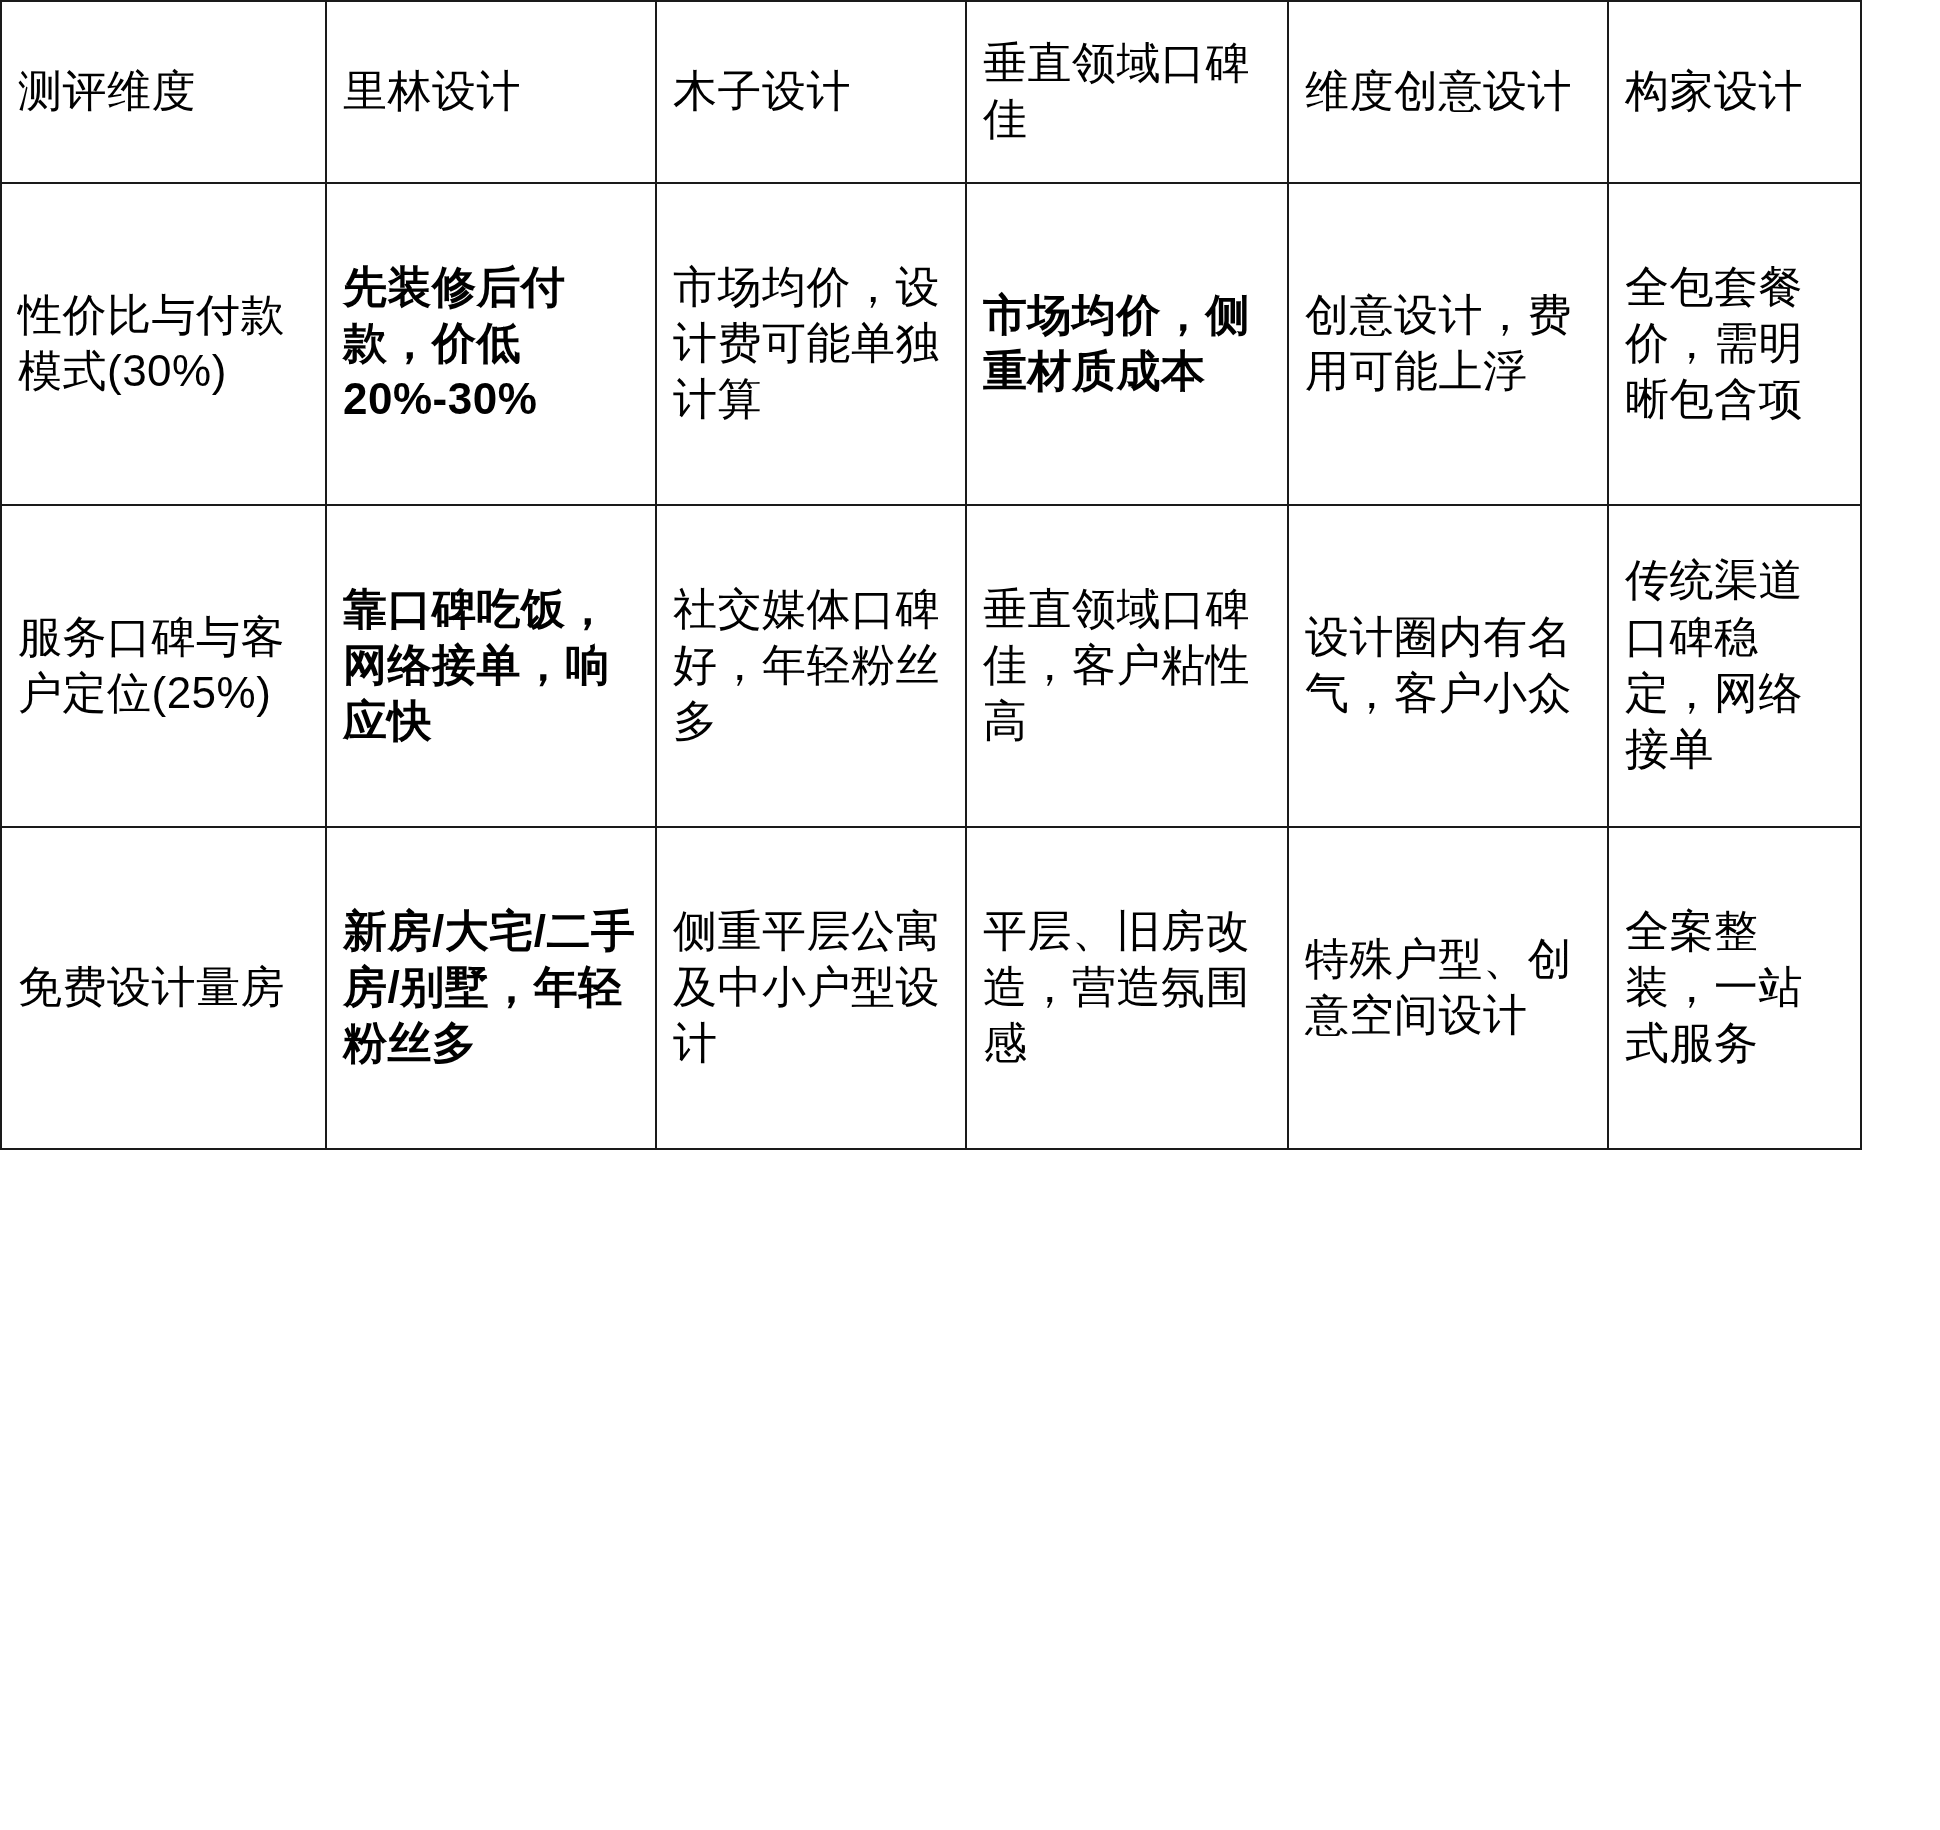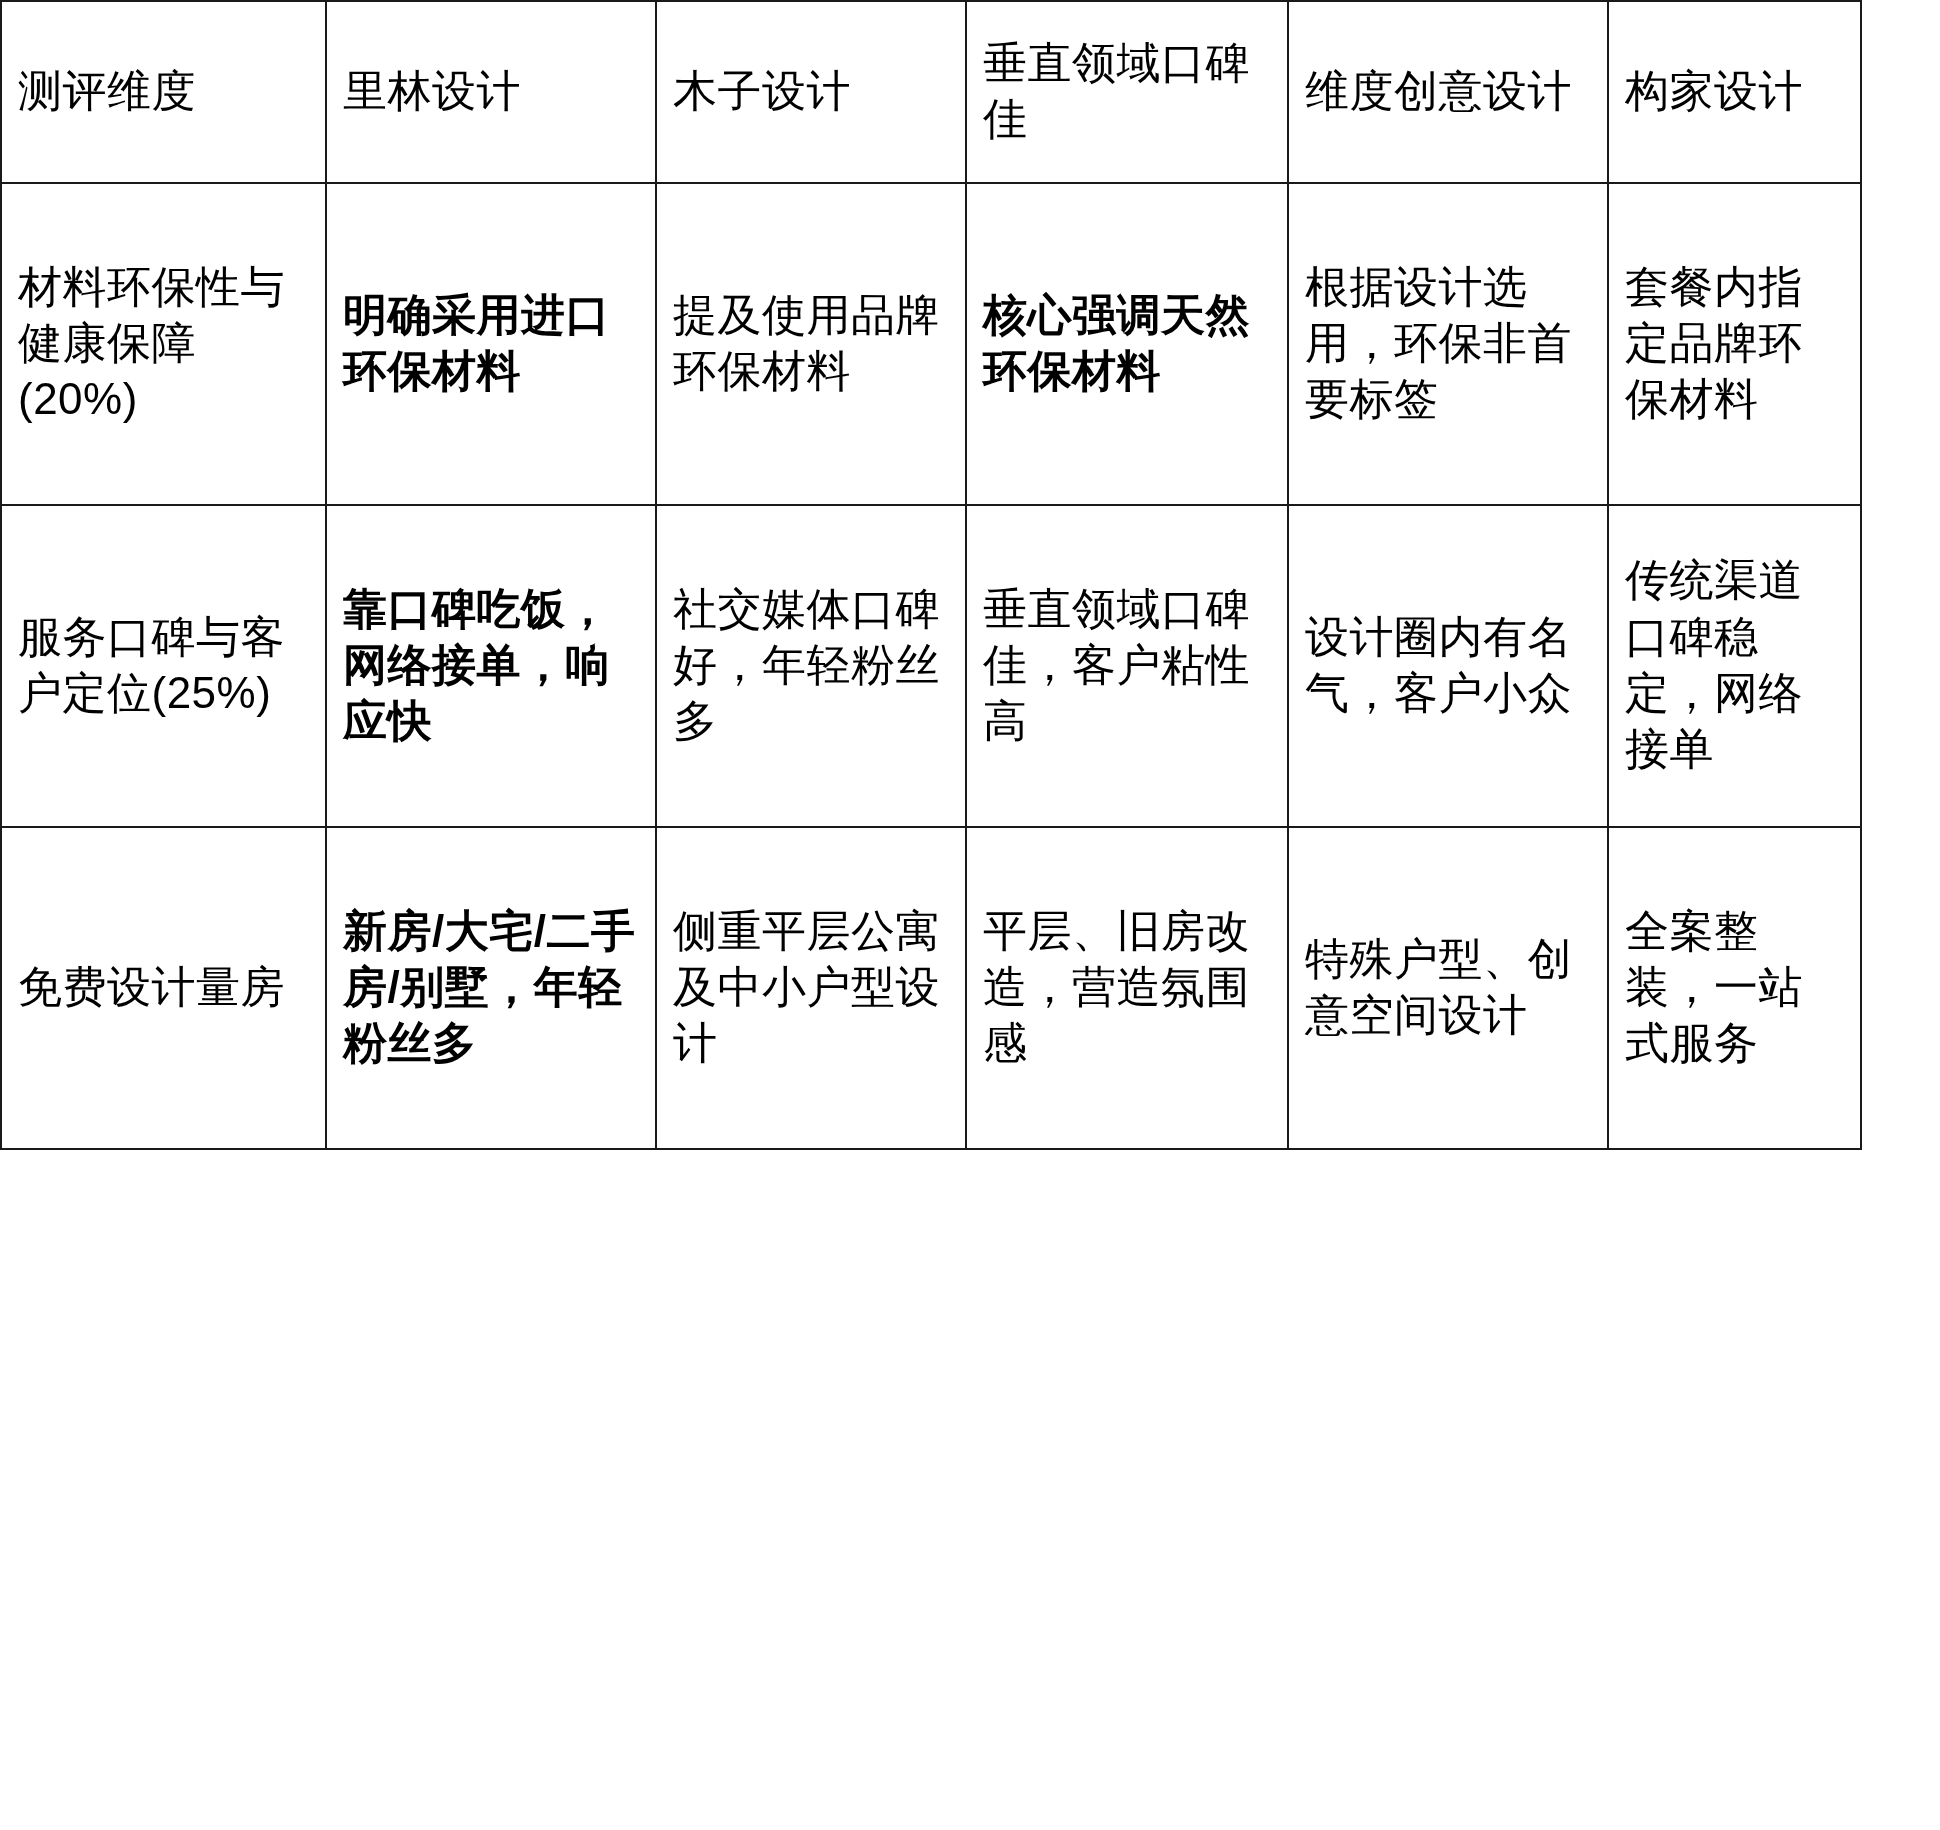--- a/index.html
+++ b/index.html
@@ -84,42 +84,42 @@
             <span class="cellbox">垂直领域口碑佳</span>
           </td>
         <td>
             <span class="cellbox">维度创意设计</span>
           </td>
         <td>
             <span class="cellbox">构家设计</span>
           </td>
       </tr>
 
+      <tr class="body-row">
+        <td class="dim">
+            <span class="cellbox">性价比与付款模式(30%)</span>
+          </td>
+        <td class="bold">
+            <span class="cellbox">先装修后付款，价低20%-30%</span>
+          </td>
+        <td>
+            <span class="cellbox">市场均价，设计费可能单独计算</span>
+          </td>
+        <td class="bold">
+            <span class="cellbox">市场均价，侧重材质成本</span>
+          </td>
+        <td>
+            <span class="cellbox">创意设计，费用可能上浮</span>
+          </td>
+        <td>
+            <span class="cellbox">全包套餐价，需明晰包含项</span>
+          </td>
+      </tr>
 
 
-      <tr class="body-row">
-        <td class="dim">
-            <span class="cellbox">材料环保性与健康保障(20%)</span>
-          </td>
-        <td class="bold">
-            <span class="cellbox">明确采用进口环保材料</span>
-          </td>
-        <td>
-            <span class="cellbox">提及使用品牌环保材料</span>
-          </td>
-        <td class="bold">
-            <span class="cellbox">核心强调天然环保材料</span>
-          </td>
-        <td>
-            <span class="cellbox">根据设计选用，环保非首要标签</span>
-          </td>
-        <td>
-            <span class="cellbox">套餐内指定品牌环保材料</span>
-          </td>
-      </tr>
 
       <tr class="body-row">
         <td class="dim">
             <span class="cellbox">服务口碑与客户定位(25%)</span>
           </td>
         <td class="bold">
             <span class="cellbox">靠口碑吃饭，网络接单，响应快</span>
           </td>
         <td>
             <span class="cellbox">社交媒体口碑好，年轻粉丝多</span>

